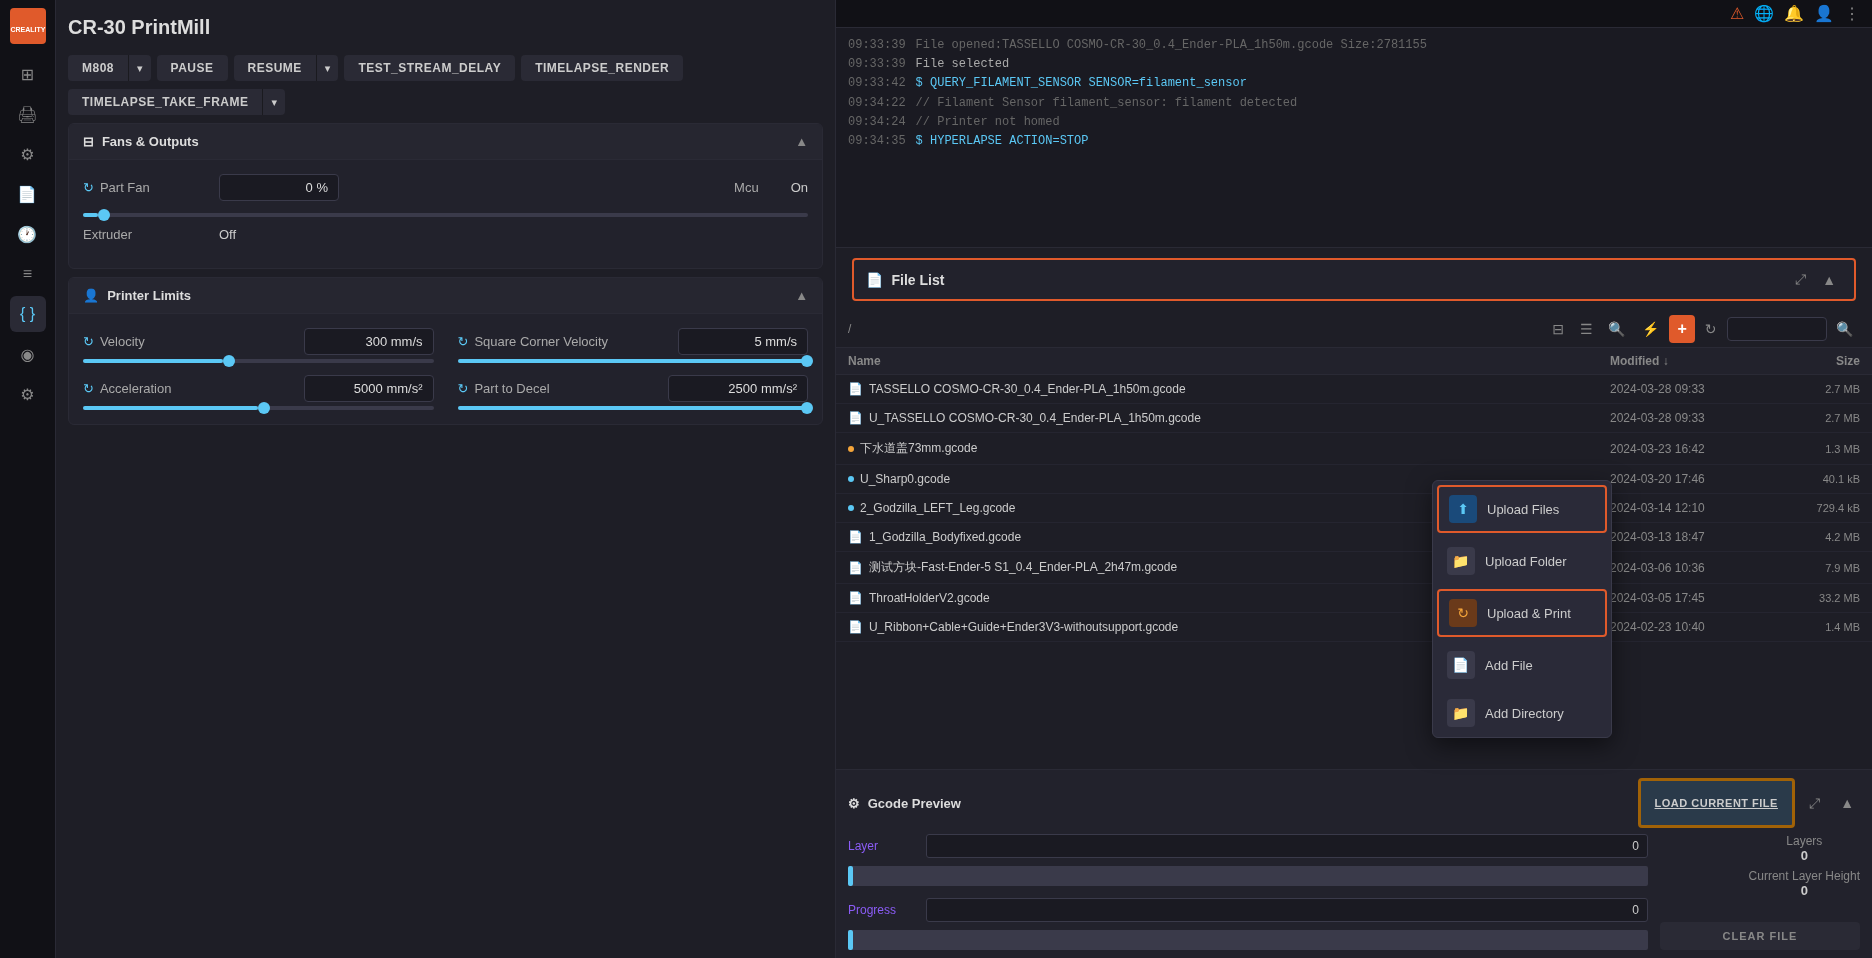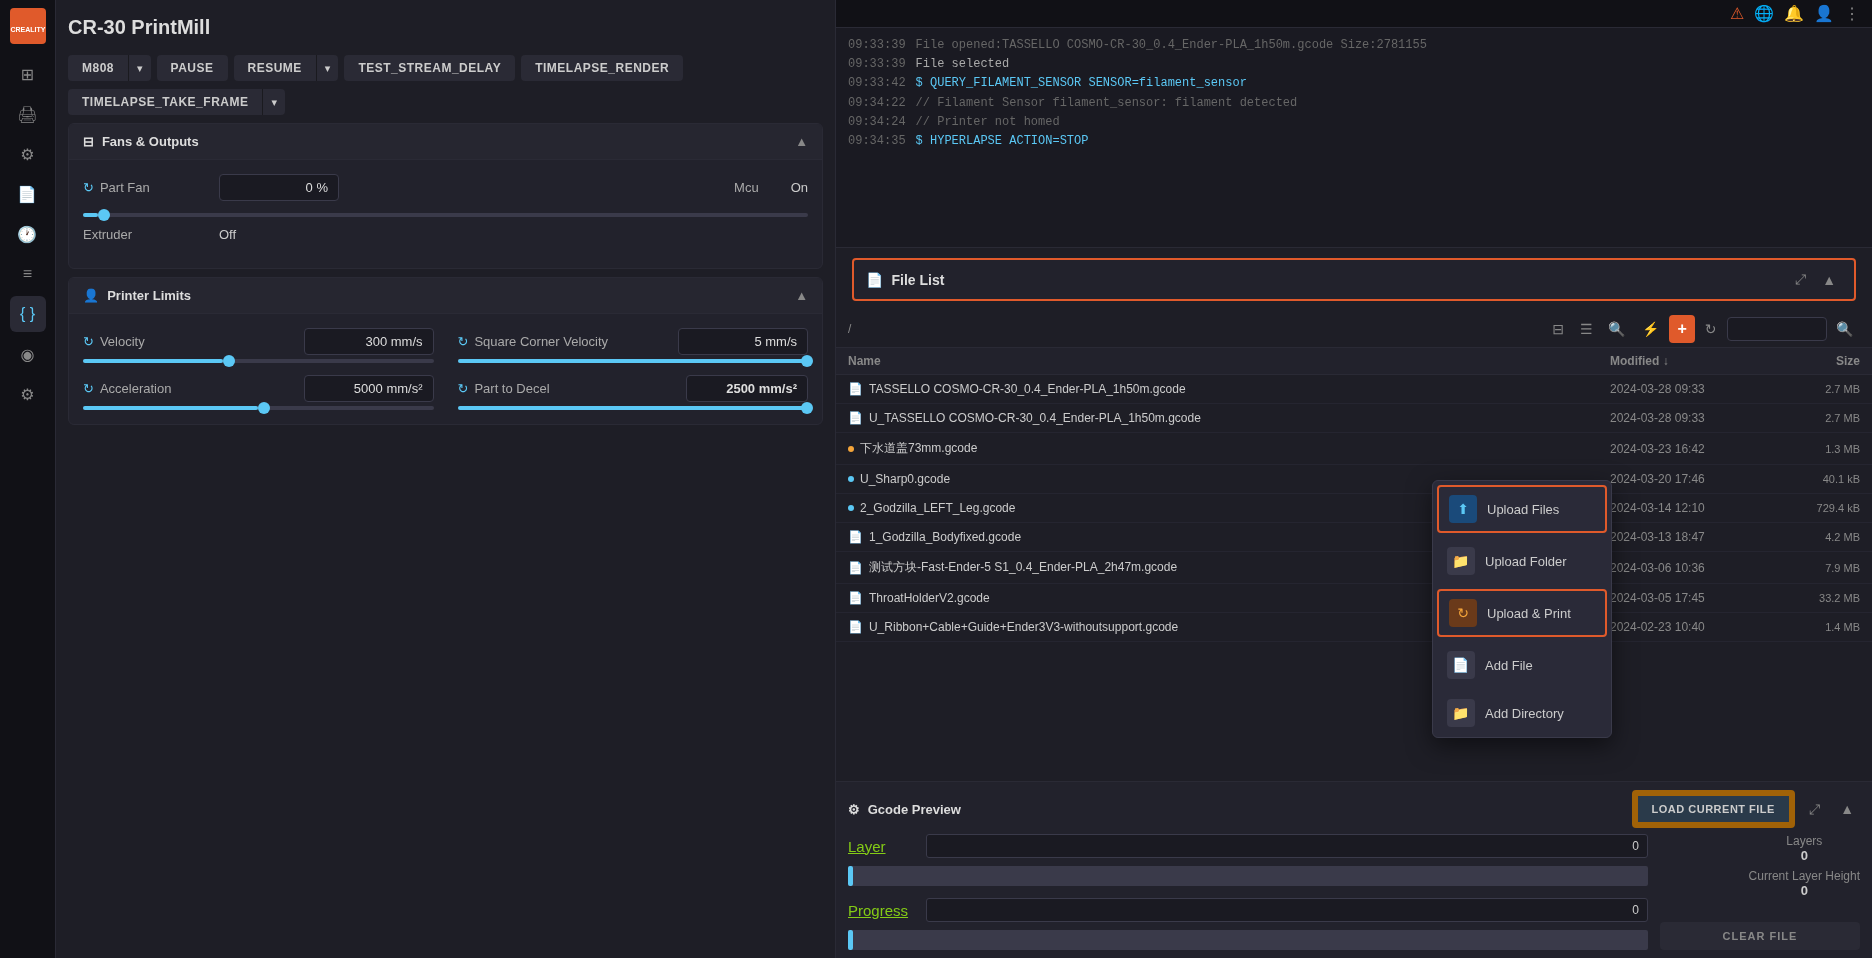--- a/index.html
+++ b/index.html
@@ -417,28 +417,29 @@
       font-weight: 600;
       font-size: 13px;
     }
     .gcode-controls {
       display: flex;
       align-items: center;
       gap: 8px;
     }
     .load-btn {
       background: #2a3a4a;
-      border: 6px solid #a16207;
-      color: #ccc;
-      padding: 7px 14px;
+      border: 3px solid #a16207;
+      color: #ccc;
+      padding: 16px 14px;
       border-radius: 4px;
       cursor: pointer;
       font-size: 11px;
       font-weight: 700;
       letter-spacing: 0.5px;
+      text-decoration: underline;
     }
 
     .gcode-body {
       display: flex;
       gap: 12px;
     }
     .gcode-left {
       flex: 1;
       display: flex;
       flex-direction: column;
@@ -463,23 +464,22 @@
       font-weight: 600;
     }
 
     .gcode-field-row {
       display: flex;
       align-items: center;
       gap: 8px;
     }
     .gcode-field-label {
       min-width: 70px;
-      color: #84cc16;
-      font-size: 15px;
-      text-decoration: underline;
+      color: #8b5cf6;
+      font-size: 12px;
     }
     .gcode-field-input {
       flex: 1;
       background: #1a1a22;
       border: 1px solid #3a3a4a;
       color: #ccc;
       padding: 4px 8px;
       border-radius: 3px;
       font-size: 12px;
       text-align: right;
@@ -668,21 +668,21 @@
             <div class="slider-track">
               <div class="slider-fill" style="width:50%;"></div>
               <div class="slider-thumb" style="left:50%;"></div>
             </div>
           </div>
 
           <div class="ctrl-item">
             <div class="ctrl-header">
               <span style="color:#5bc8f5;cursor:pointer;">↻</span>
               <span class="ctrl-label">Part to Decel</span>
-              <input class="ctrl-input" value="2500 mm/s²" readonly="" style="margin-left: auto; width: 122px; font-weight: bold;">
+              <input class="ctrl-input" value="2500 mm/s²" readonly="" style="margin-left: auto; width: 140px;">
             </div>
             <div class="slider-track">
               <div class="slider-fill" style="width:100%;"></div>
               <div class="slider-thumb" style="left:98%;"></div>
             </div>
           </div>
         </div>
       </div>
     </div>
 

